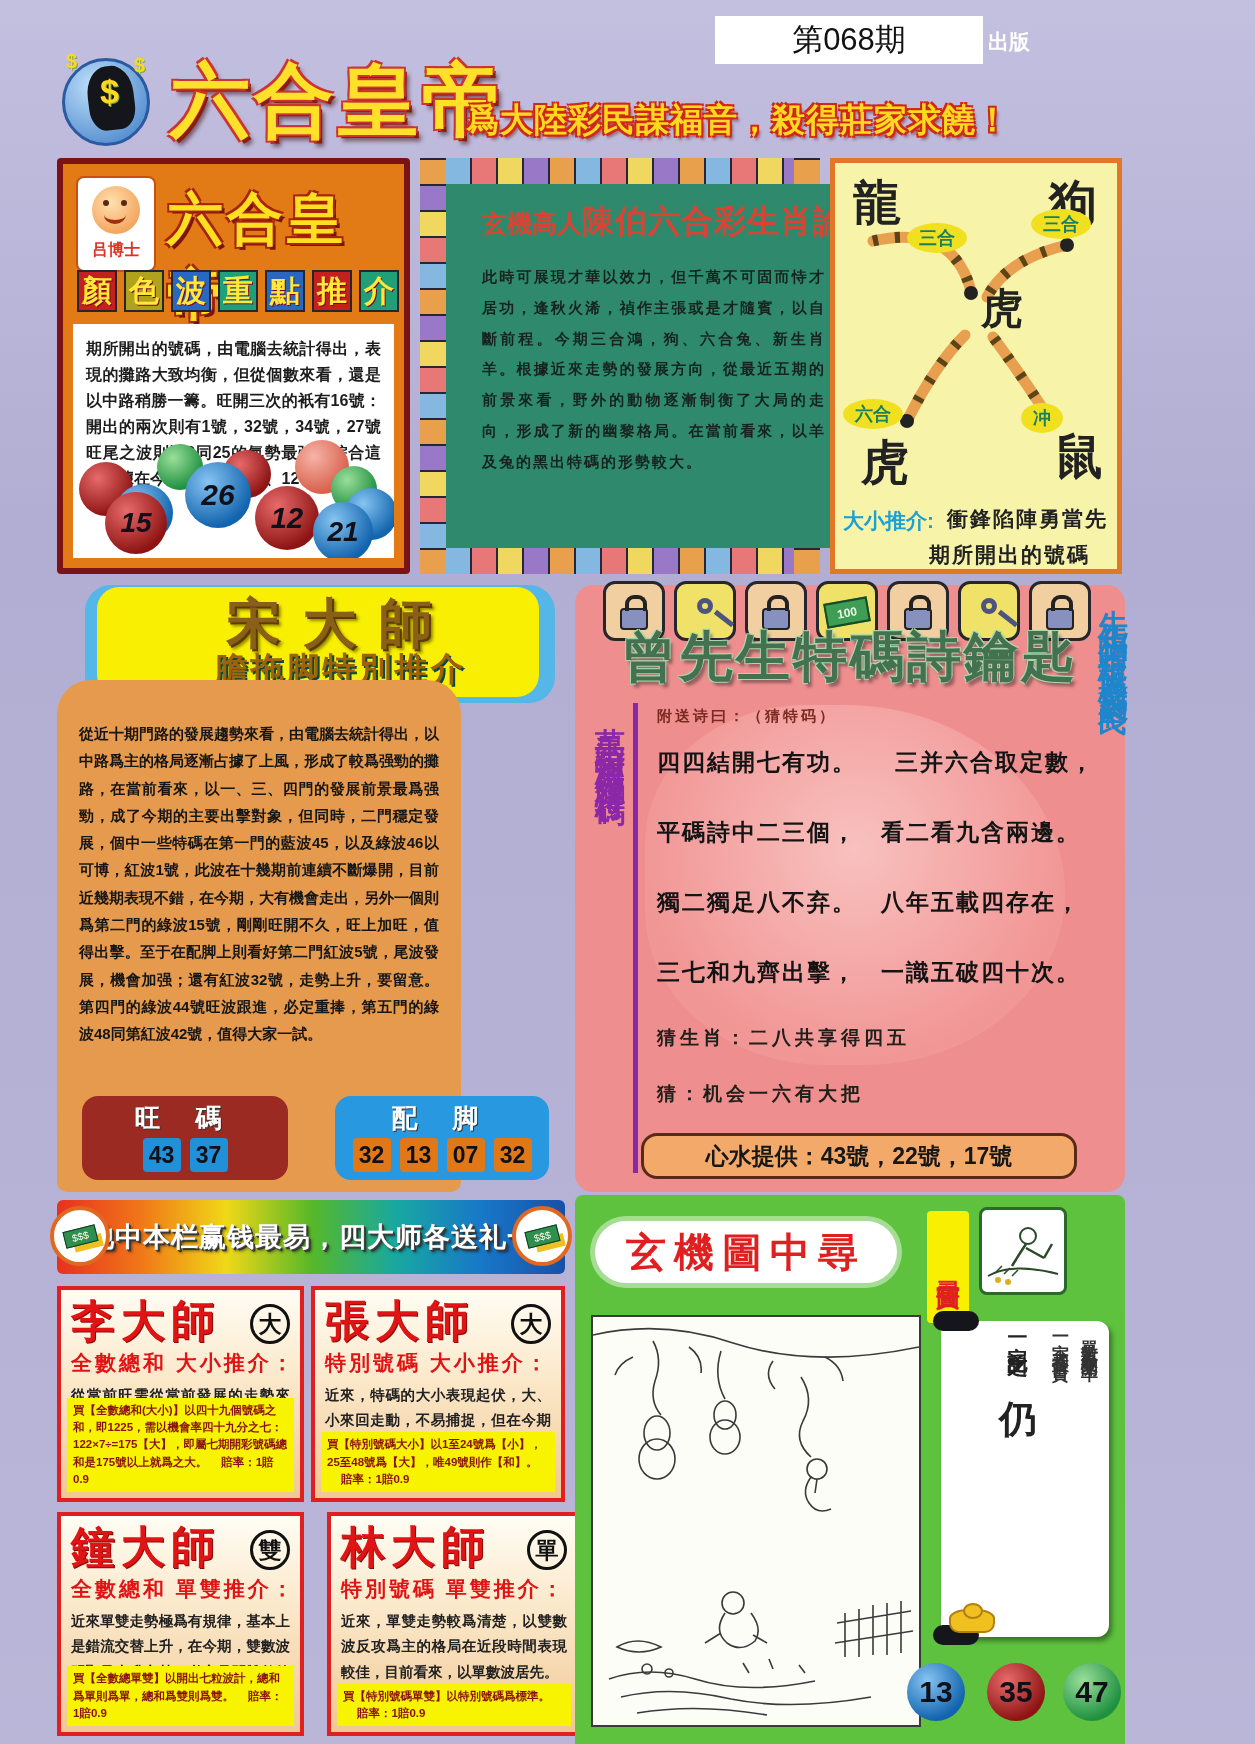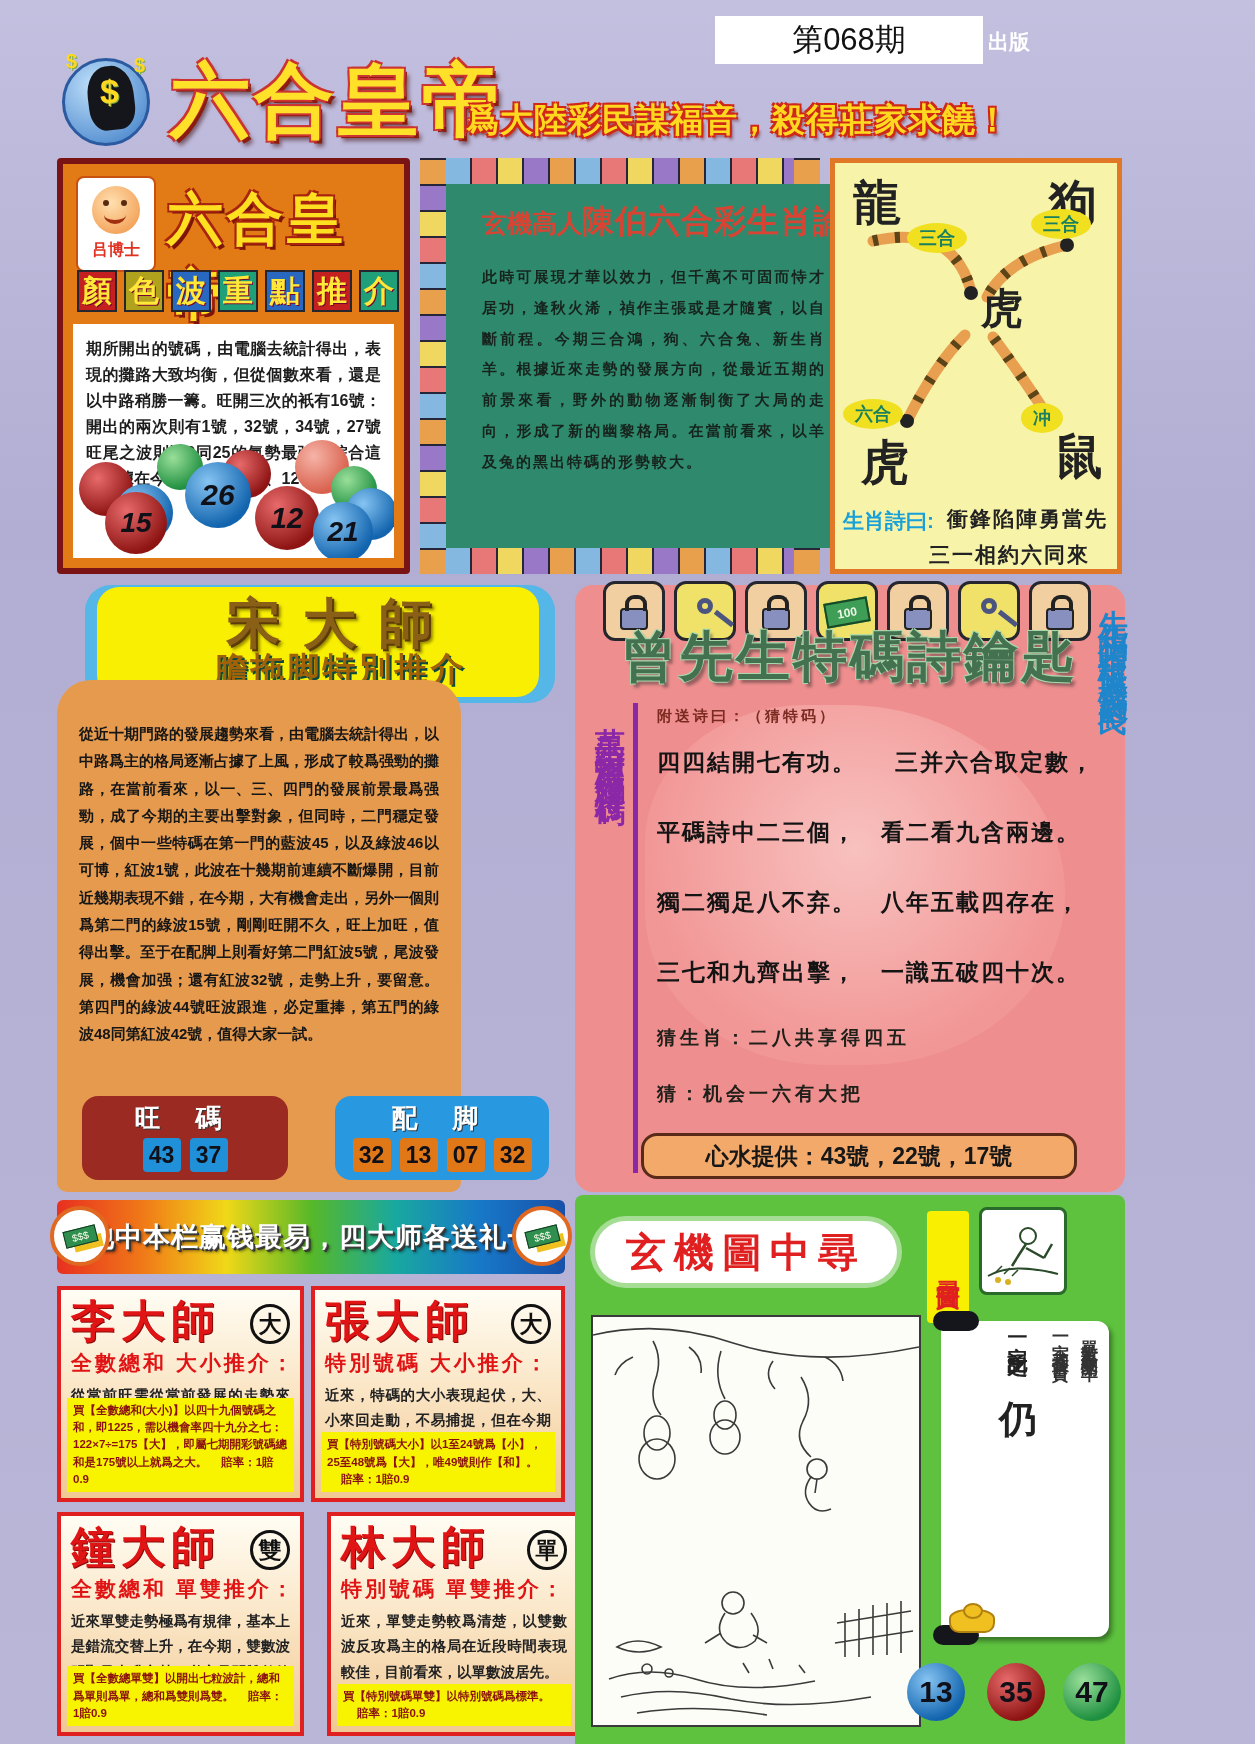--- a/index.html
+++ b/index.html
@@ -264,23 +264,23 @@
     </svg>
     <div class="abs zc-char" style="left:18px;top:8px;">龍</div>
     <div class="abs zc-char" style="left:214px;top:8px;">狗</div>
     <div class="abs zc-char zc-center" style="left:146px;top:118px;">虎</div>
     <div class="abs zc-char" style="left:26px;top:268px;">虎</div>
     <div class="abs zc-char" style="left:220px;top:262px;">鼠</div>
     <div class="abs zc-oval" style="left:72px;top:60px;">三合</div>
     <div class="abs zc-oval" style="left:196px;top:46px;">三合</div>
     <div class="abs zc-oval" style="left:8px;top:236px;">六合</div>
     <div class="abs zc-oval" style="left:186px;top:240px;">冲</div>
-    <div class="abs zc-poem-label" style="left:8px;top:344px;">生肖詩曰:</div>
+    <div class="abs zc-poem-label" style="left:8px;top:344px;">大小推介:</div>
     <div class="abs zc-poem" style="left:112px;top:342px;">衝鋒陷陣勇當先</div>
-    <div class="abs zc-poem" style="left:94px;top:378px;">三一相約六同來</div>
+    <div class="abs zc-poem" style="left:94px;top:378px;">期所開出的號碼</div>
   </div>
 
   <div class="abs sm-blueback"></div>
   <div class="abs sm-pill">
     <div class="sm-title">宋大師</div>
     <div class="sm-sub">膽拖脚特別推介</div>
   </div>
   <div class="abs sm-panel">
     <div class="sm-body">從近十期門路的發展趨勢來看，由電腦去統計得出，以中路爲主的格局逐漸占據了上風，形成了較爲强勁的攤路，在當前看來，以一、三、四門的發展前景最爲强勁，成了今期的主要出擊對象，但同時，二門穩定發展，個中一些特碼在第一門的藍波45，以及綠波46以可博，紅波1號，此波在十幾期前連續不斷爆開，目前近幾期表現不錯，在今期，大有機會走出，另外一個則爲第二門的綠波15號，剛剛旺開不久，旺上加旺，值得出擊。至于在配脚上則看好第二門紅波5號，尾波發展，機會加强；還有紅波32號，走勢上升，要留意。第四門的綠波44號旺波跟進，必定重捧，第五門的綠波48同第紅波42號，值得大家一試。</div>
     <div class="abs hot-box">

